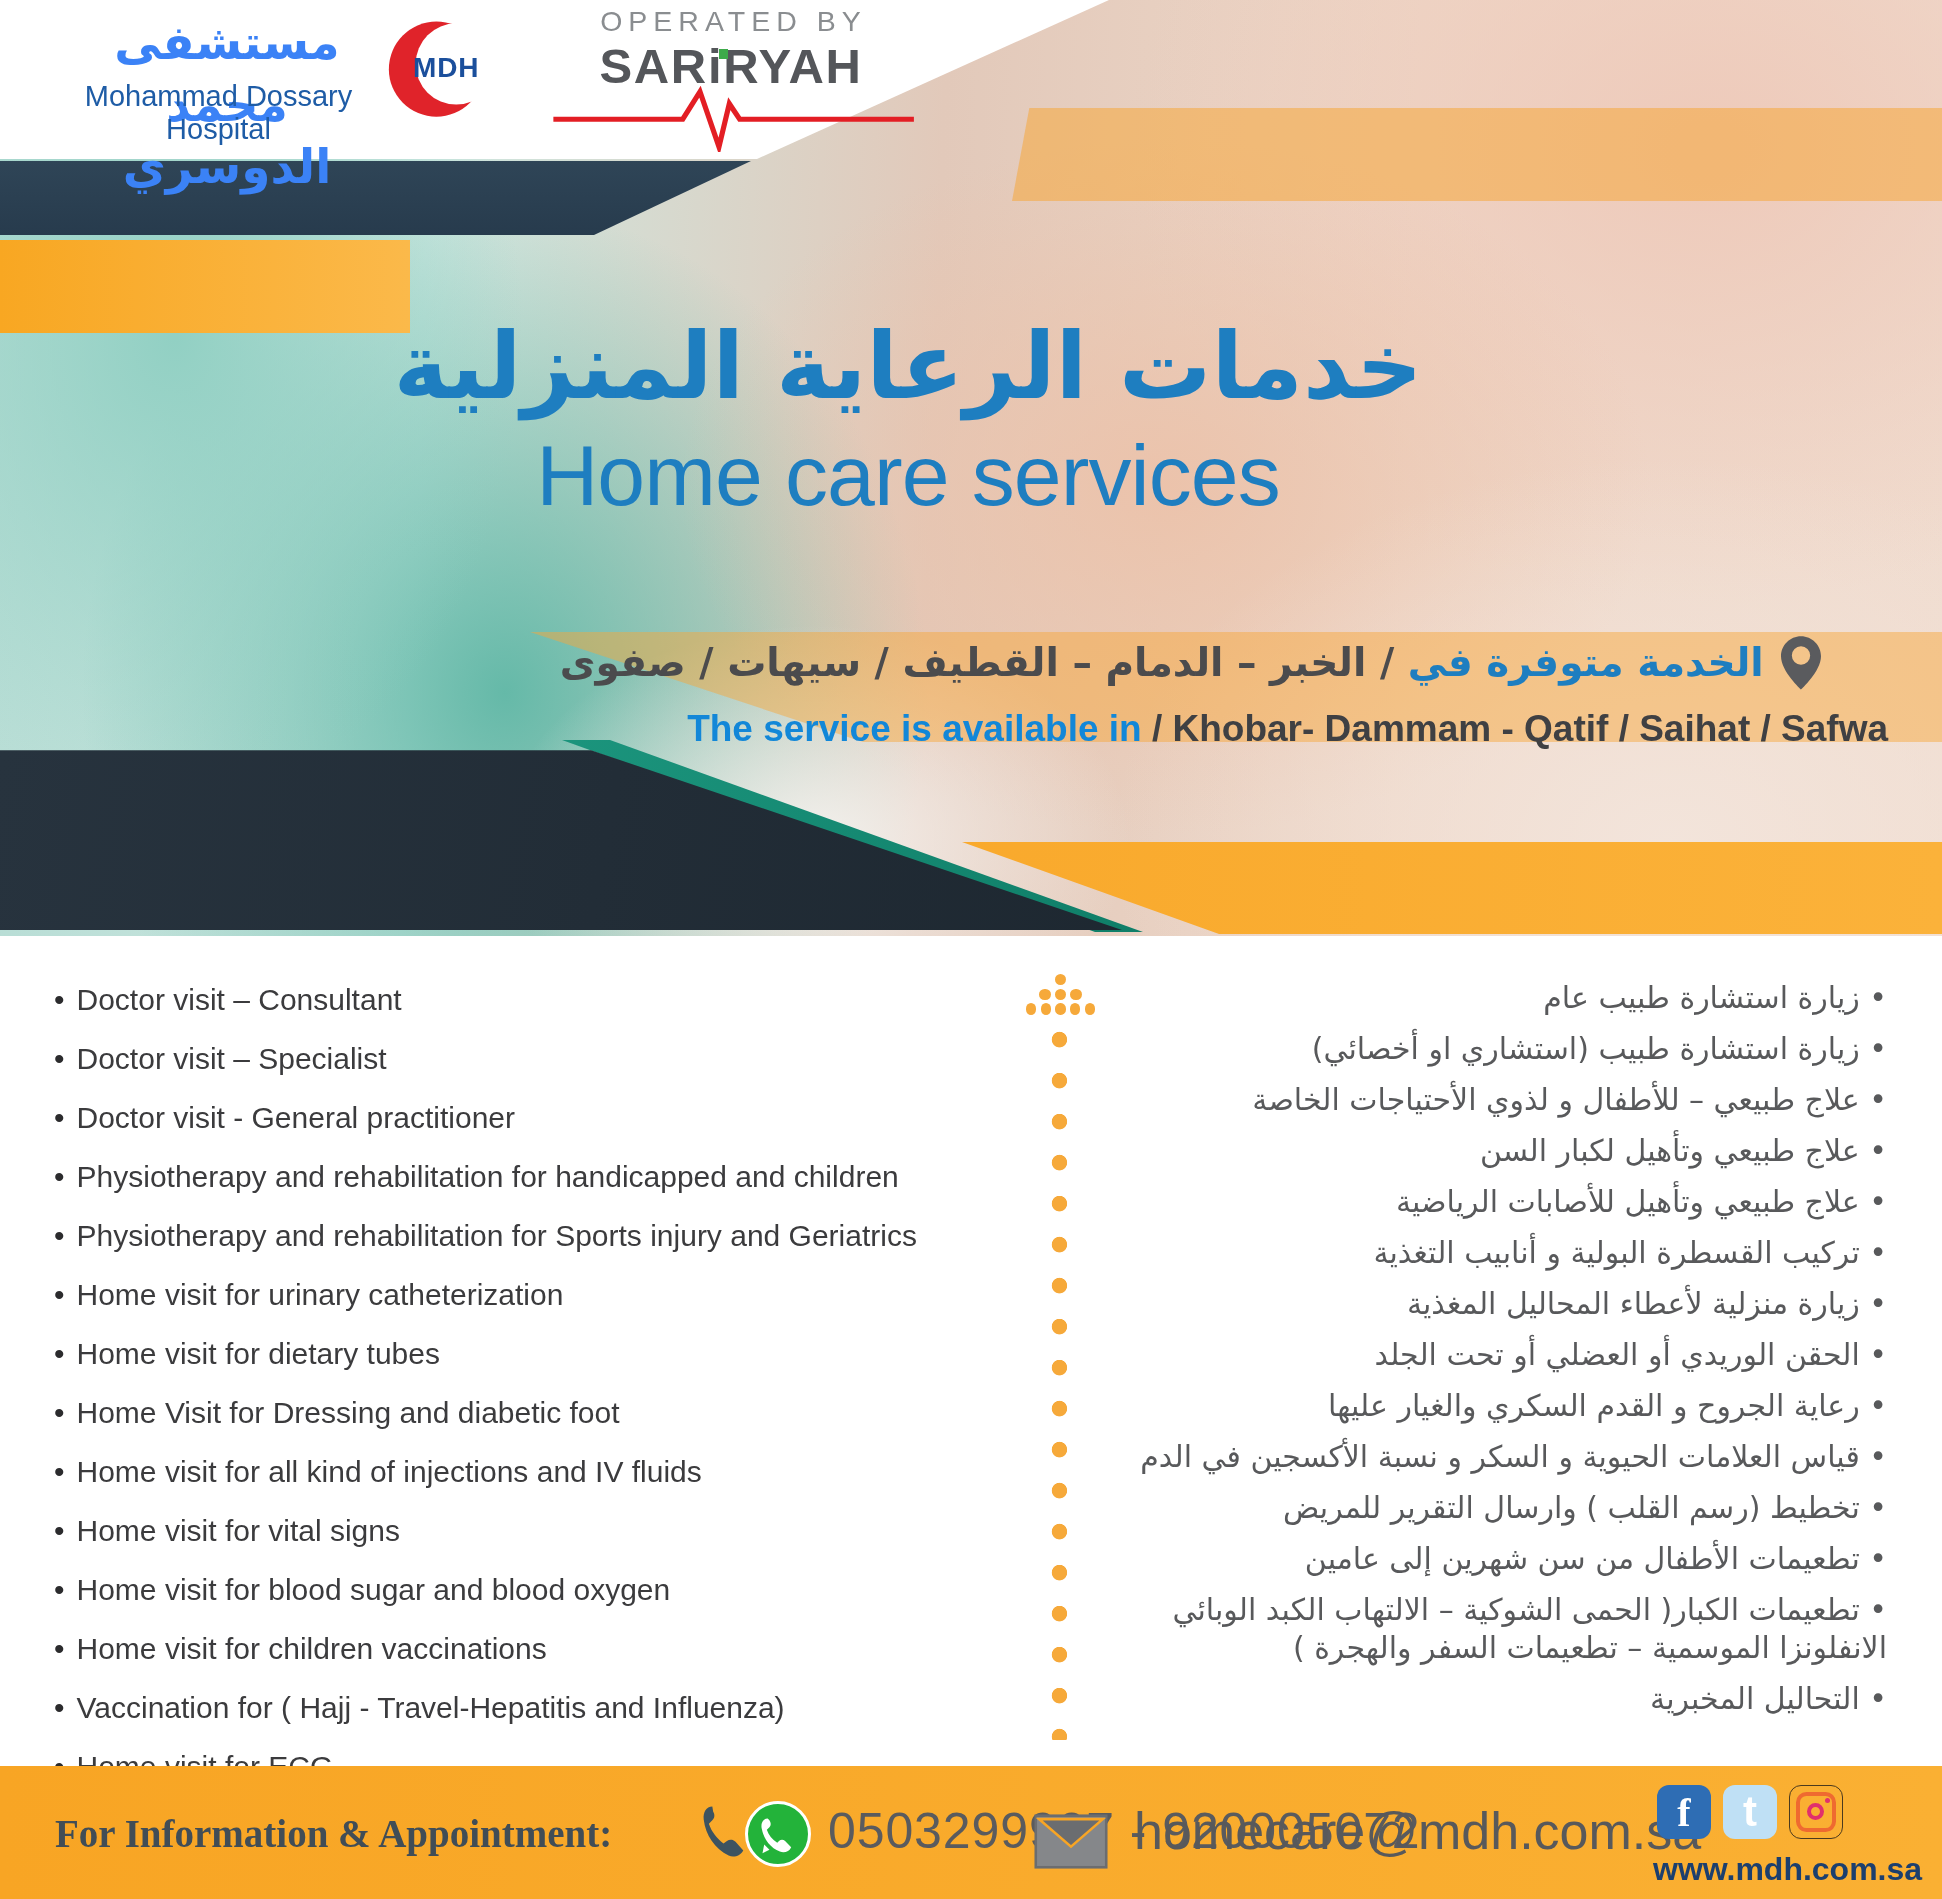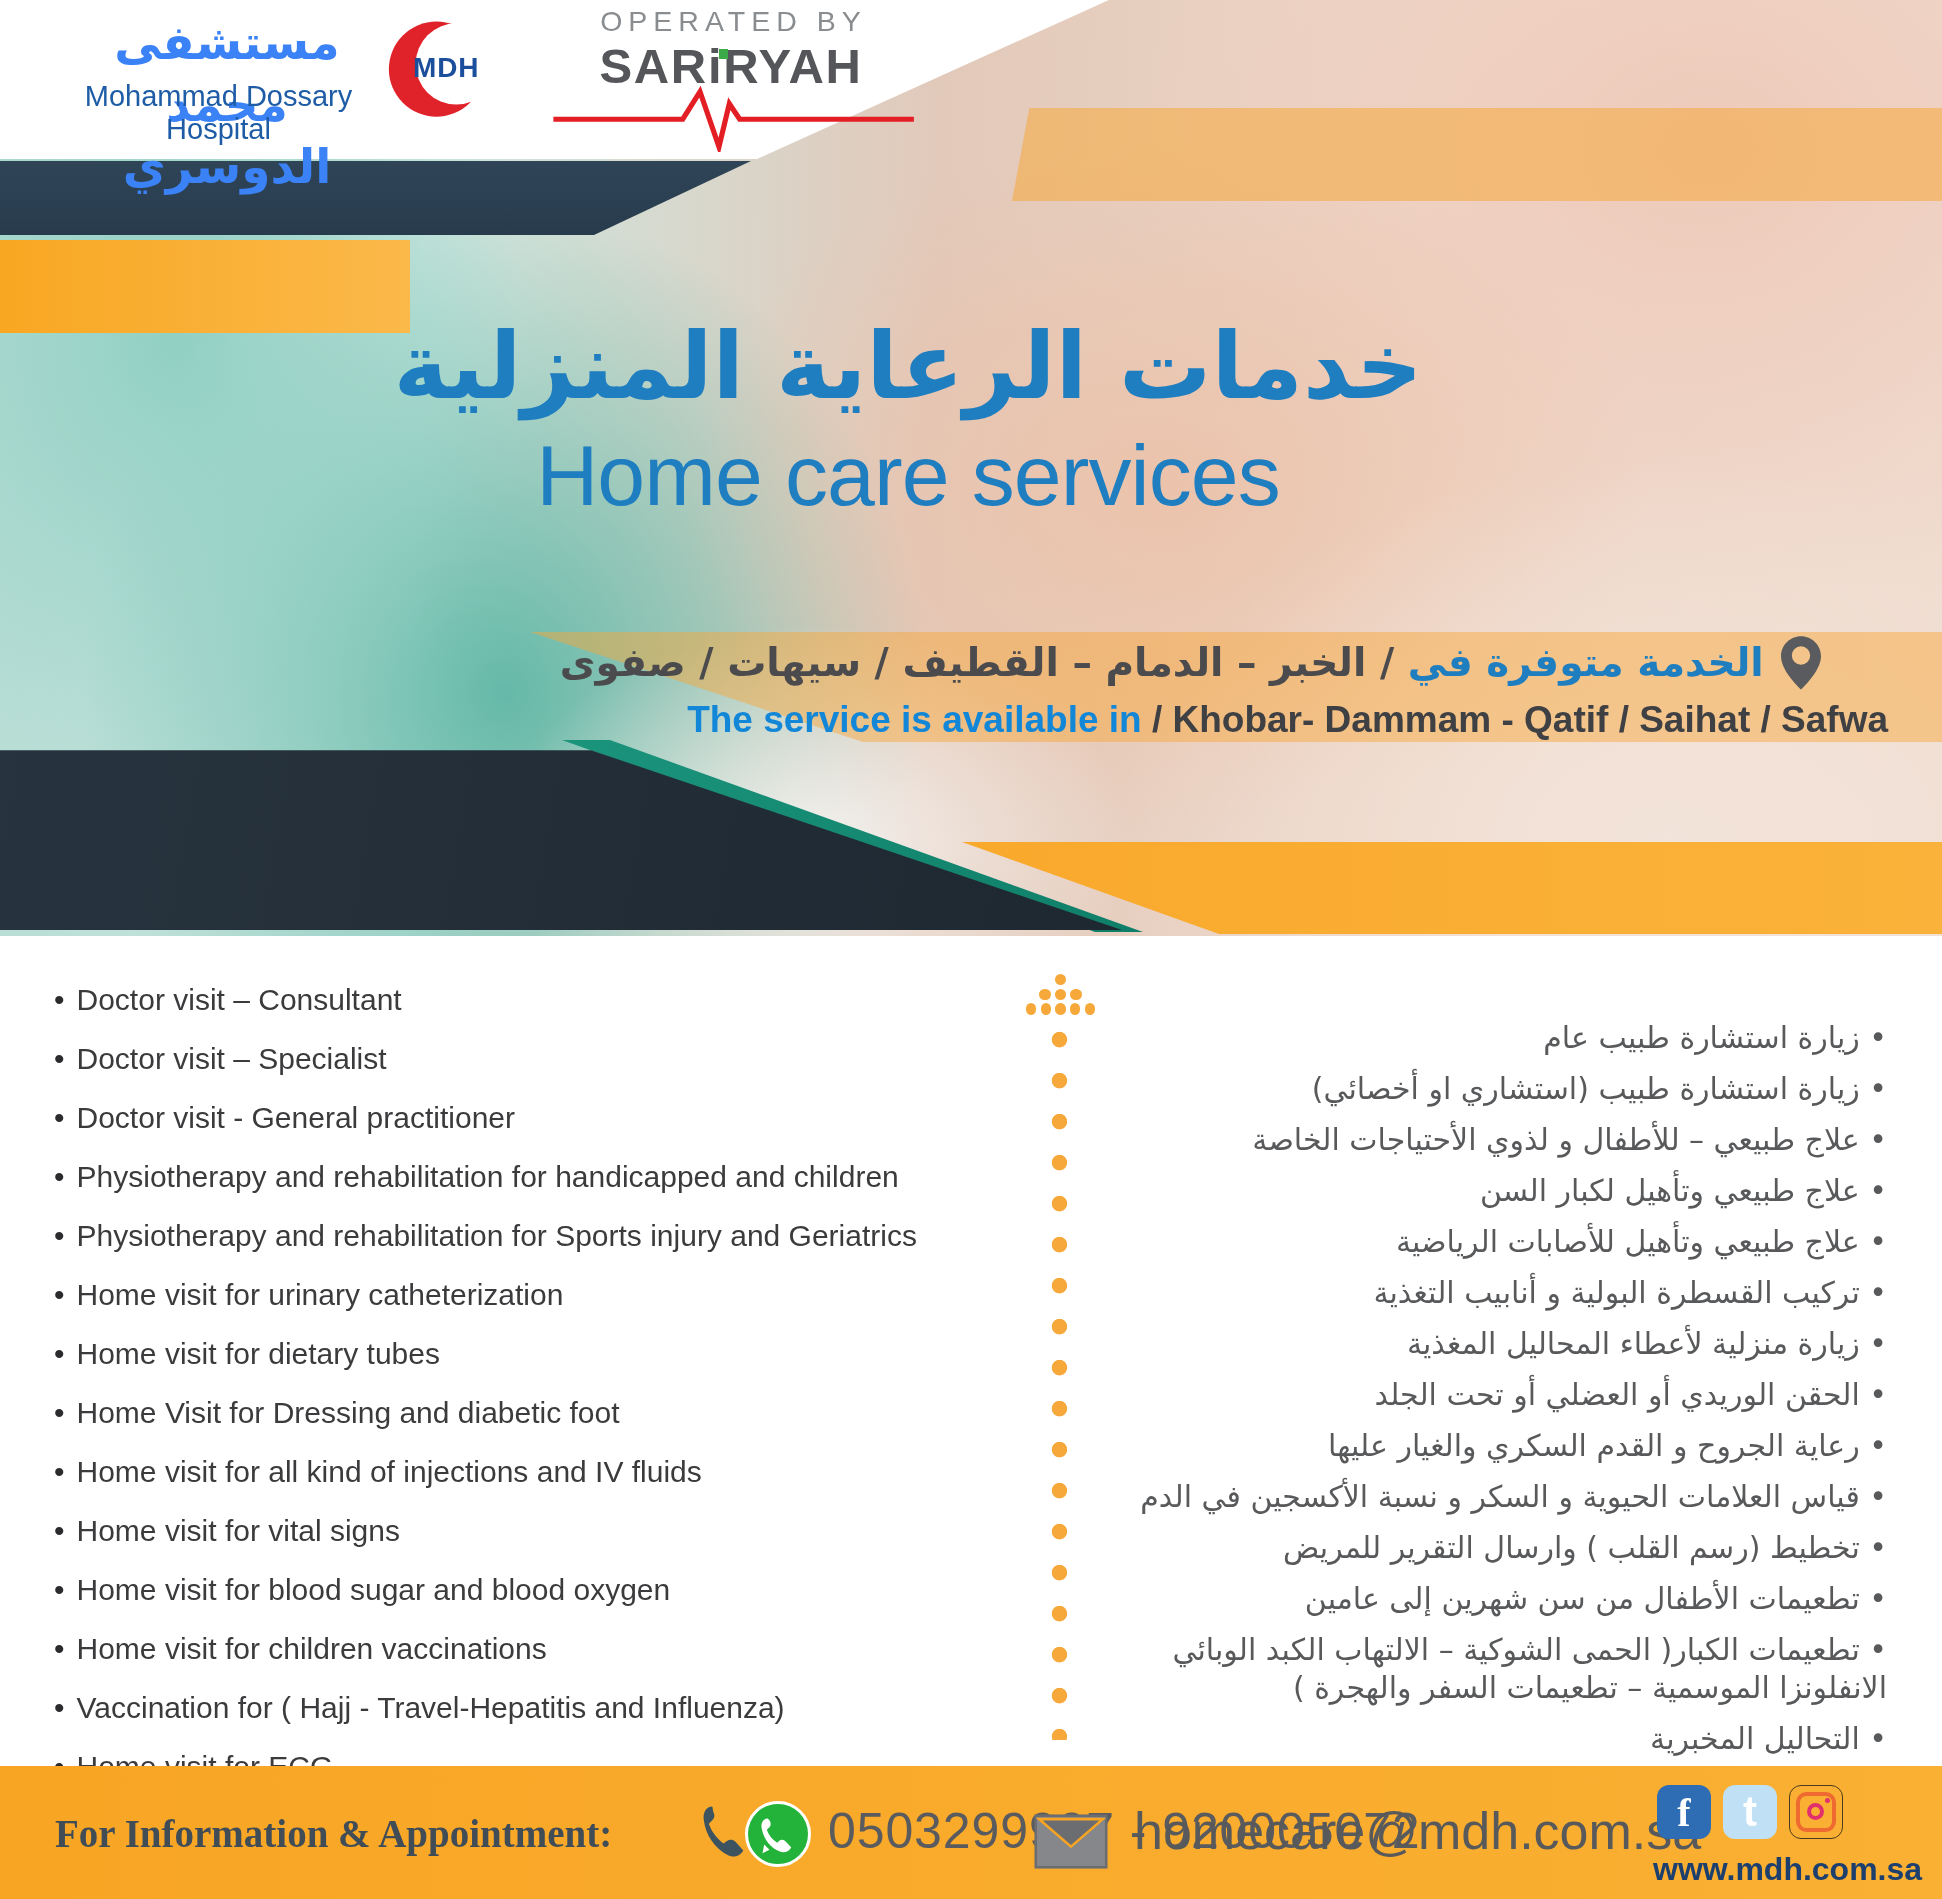--- a/index.html
+++ b/index.html
@@ -56,29 +56,29 @@
   
   .titles{position:absolute;left:320px;top:311px;width:1176px;text-align:center;color:#1e7ec0;}
   .title-ar{font-size:92px;font-weight:bold;line-height:112px;font-family:"DejaVu Sans",sans-serif;}
   .title-en{font-size:86px;font-weight:normal;line-height:104px;letter-spacing:-0.9px;}
   
   .avail{position:absolute;right:54px;top:636px;width:1349px;}
   .avail-ar{display:flex;direction:rtl;justify-content:flex-start;align-items:center;gap:17.3px;
     margin-left:0;margin-right:67px;font-family:"DejaVu Sans",sans-serif;}
   .avail-ar .txt{font-size:39px;font-weight:bold;color:#4b4b4d;line-height:50px;}
   .avail-ar .blue{color:#1e7ec0;}
-  .avail-en{margin-top:7px;text-align:right;font-size:37px;font-weight:bold;color:#3f4043;line-height:45px;}
+  .avail-en{margin-top:16px;text-align:right;font-size:37px;font-weight:bold;color:#3f4043;line-height:45px;}
   .avail-en .blue{color:#1287d8;}
   
   .list-en{position:absolute;left:54px;top:984px;width:968px;display:flex;flex-direction:column;gap:28px;
     color:#3b3b3d;font-size:30px;line-height:31px;}
   .list-en .item{display:flex;align-items:baseline;}
   .list-en .item::before{content:"•";margin-right:12px;font-size:30px;color:#2b2b2d;}
   .list-ar{position:absolute;right:55px;top:979px;width:830px;display:flex;flex-direction:column;gap:13px;
-    direction:rtl;text-align:right;color:#58595b;font-size:30px;line-height:38px;font-family:"DejaVu Sans",sans-serif;margin-top:40px;}
+    direction:rtl;text-align:right;color:#58595b;font-size:30px;line-height:38px;font-family:"DejaVu Sans",sans-serif;}
   .list-ar .item::before{content:"• ";color:#58595b;}
   
   .divider{position:absolute;left:1026px;top:974px;width:69px;}
   .arrow-row{display:flex;gap:4.3px;justify-content:center;margin-bottom:3.5px;}
   .arrow-row .d{width:11.2px;height:11.2px;border-radius:50%;background:#f6a93a;}
   .dots-line{position:absolute;left:1051px;top:1031px;width:17.3px;height:709px;
     background:radial-gradient(circle 7.8px at 8.6px 8.6px,#f6a93a 7.4px,rgba(246,169,58,0) 8.2px);
     background-size:17.3px 41px;background-repeat:repeat-y;}
   
   .footer{position:absolute;left:0;top:1766px;width:1942px;height:134px;

